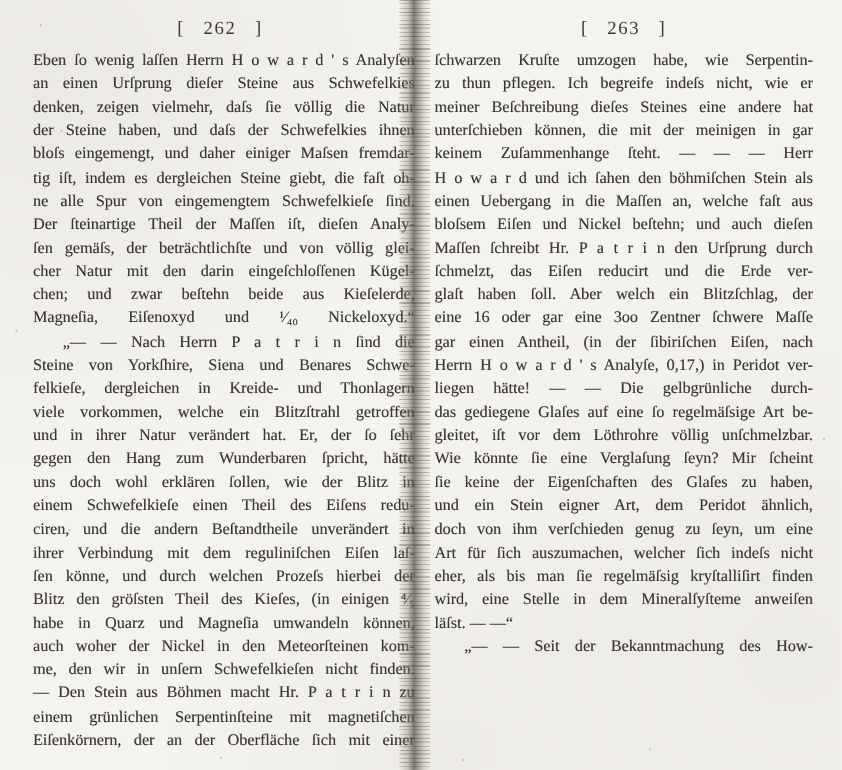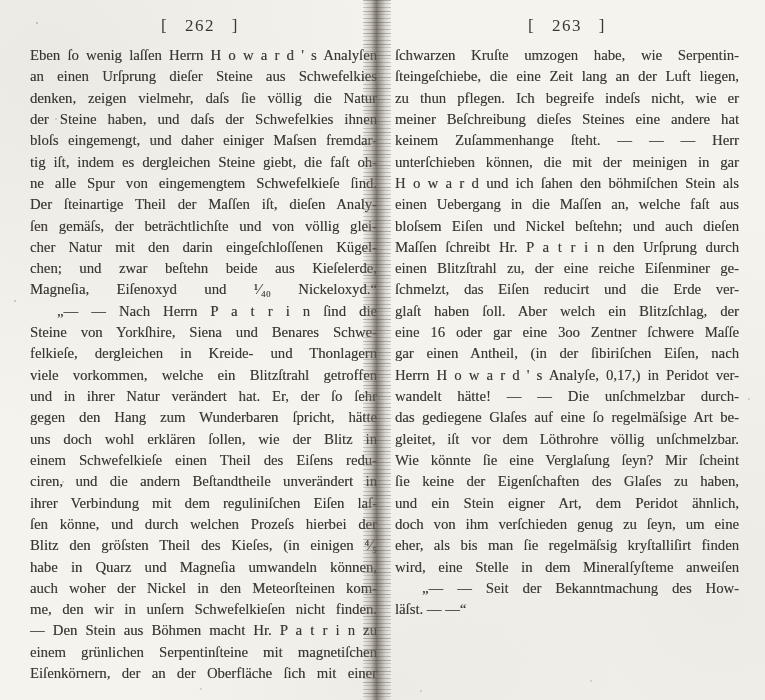--- a/index.html
+++ b/index.html
@@ -102,44 +102,43 @@
         <div class="line">— Den Stein aus Böhmen macht Hr. P a t r i n zu</div>
         <div class="line">einem grünlichen Serpentinſteine mit magnetiſchen</div>
         <div class="line">Eiſenkörnern, der an der Oberfläche ſich mit einer</div>
       </div>
   </div>
 
   <div class="page" id="page-right">
     <div class="pagehead">[ 263 ]</div>
     <div class="textblock">
         <div class="line">ſchwarzen Kruſte umzogen habe, wie Serpentin-</div>
-        <div class="line">ſteingeſchiebe, die eine Zeit lang an der Luft liegen,</div>
         <div class="line">zu thun pflegen.  Ich begreife indeſs nicht, wie er</div>
         <div class="line">meiner Beſchreibung dieſes Steines eine andere hat</div>
+        <div class="line">unterſchieben können, die mit der meinigen in gar</div>
         <div class="line">keinem Zuſammenhange ſteht. — — — Herr</div>
-        <div class="line">unterſchieben können, die mit der meinigen in gar</div>
         <div class="line">H o w a r d und ich ſahen den böhmiſchen Stein als</div>
         <div class="line">einen Uebergang in die Maſſen an, welche faſt aus</div>
         <div class="line">bloſsem Eiſen und Nickel beſtehn; und auch dieſen</div>
         <div class="line">Maſſen ſchreibt Hr. P a t r i n den Urſprung durch</div>
-        <div class="line">einen Blitzſtrahl zu, der eine reiche Eiſenminer ge-</div>
         <div class="line">ſchmelzt, das Eiſen reducirt und die Erde ver-</div>
         <div class="line">glaſt haben ſoll.  Aber welch ein Blitzſchlag, der</div>
         <div class="line">eine 16 oder gar eine 3oo Zentner ſchwere Maſſe</div>
         <div class="line">gar einen Antheil, (in der ſibiriſchen Eiſen, nach</div>
         <div class="line">Herrn H o w a r d ' s Analyſe, 0,17,) in Peridot ver-</div>
-        <div class="line">wandelt hätte! — — Die unſchmelzbar durch-</div>
+        <div class="line">liegen hätte! — — Die gelbgrünliche durch-</div>
         <div class="line">das gediegene Glaſes auf eine ſo regelmäſsige Art be-</div>
         <div class="line">gleitet, iſt vor dem Löthrohre völlig unſchmelzbar.</div>
         <div class="line">Wie könnte ſie eine Verglaſung ſeyn? Mir ſcheint</div>
         <div class="line">ſie keine der Eigenſchaften des Glaſes zu haben,</div>
         <div class="line">und ein Stein eigner Art, dem Peridot ähnlich,</div>
         <div class="line">doch von ihm verſchieden genug zu ſeyn, um eine</div>
+        <div class="line">Art für ſich auszumachen, welcher ſich indeſs nicht</div>
         <div class="line">eher, als bis man ſie regelmäſsig kryſtalliſirt finden</div>
         <div class="line">wird, eine Stelle in dem Mineralſyſteme anweiſen</div>
+        <div class="line last-left">läſst. — —“</div>
         <div class="line indent">„— — Seit der Bekanntmachung des How-</div>
-        <div class="line last-left">läſst. — —“</div>
       </div>
   </div>
 
   <div class="gutter"></div>
   <div class="speckles"></div>
 </div>
 
 </body></html>

